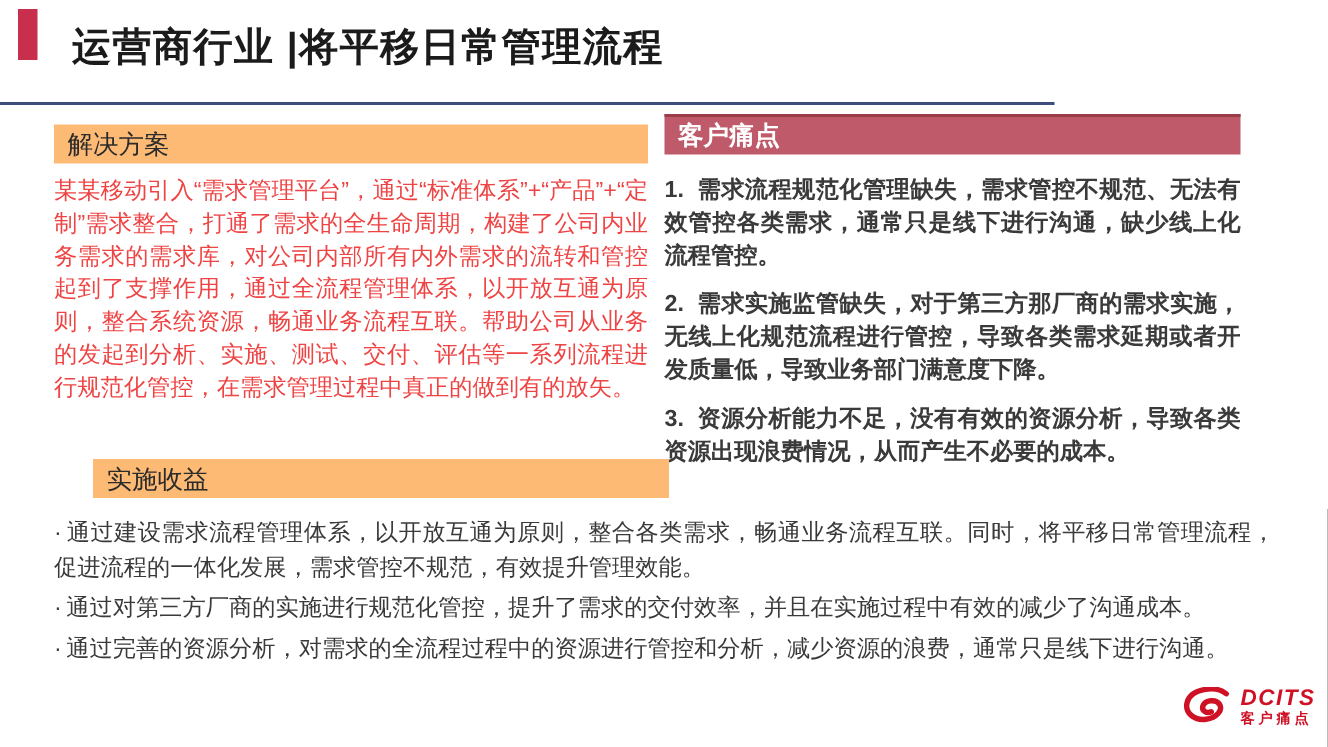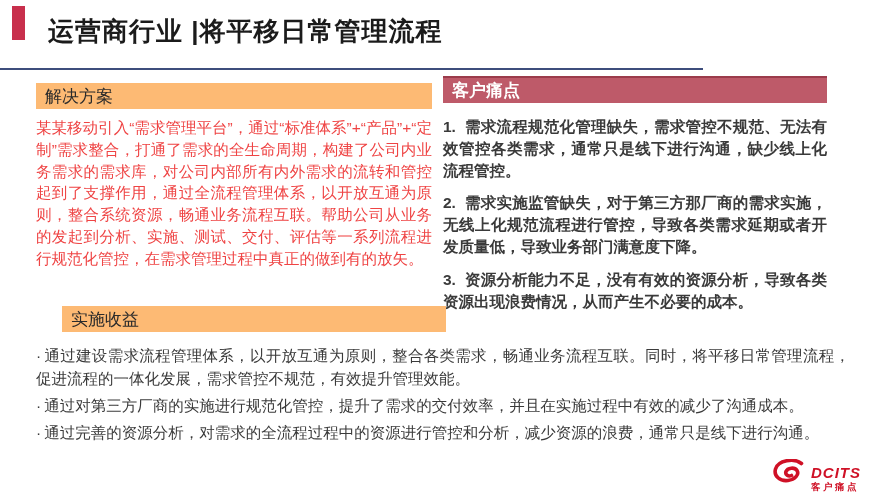--- a/index.html
+++ b/index.html
@@ -49,22 +49,22 @@
   .benefits-list {
     position:absolute; left:36px; top:344px; width:814px;
   }
   .benefit-item {
     margin:0 0 4px 0;
     font-size:15.5px; line-height:23px; color:#3a3a3a;
     text-align:justify;
   }
   .benefit-item .bullet { margin-right:3px; }
   .logo {
-    position:absolute; right:24px; bottom:7px;
-    display:flex; align-items:flex-end;
+    position:absolute; right:8px; bottom:7px;
+    display:flex; align-items:flex-start;
   }
   .logo-text { margin-left:3px; line-height:1; }
   .logo-brand {
     font-size:15px; font-weight:bold; font-style:italic;
     color:#cf1126; letter-spacing:1px;
   }
   .logo-company {
     font-size:9.5px; color:#cf1126; letter-spacing:2.5px;
     margin-top:2px; font-weight:bold;
   }

